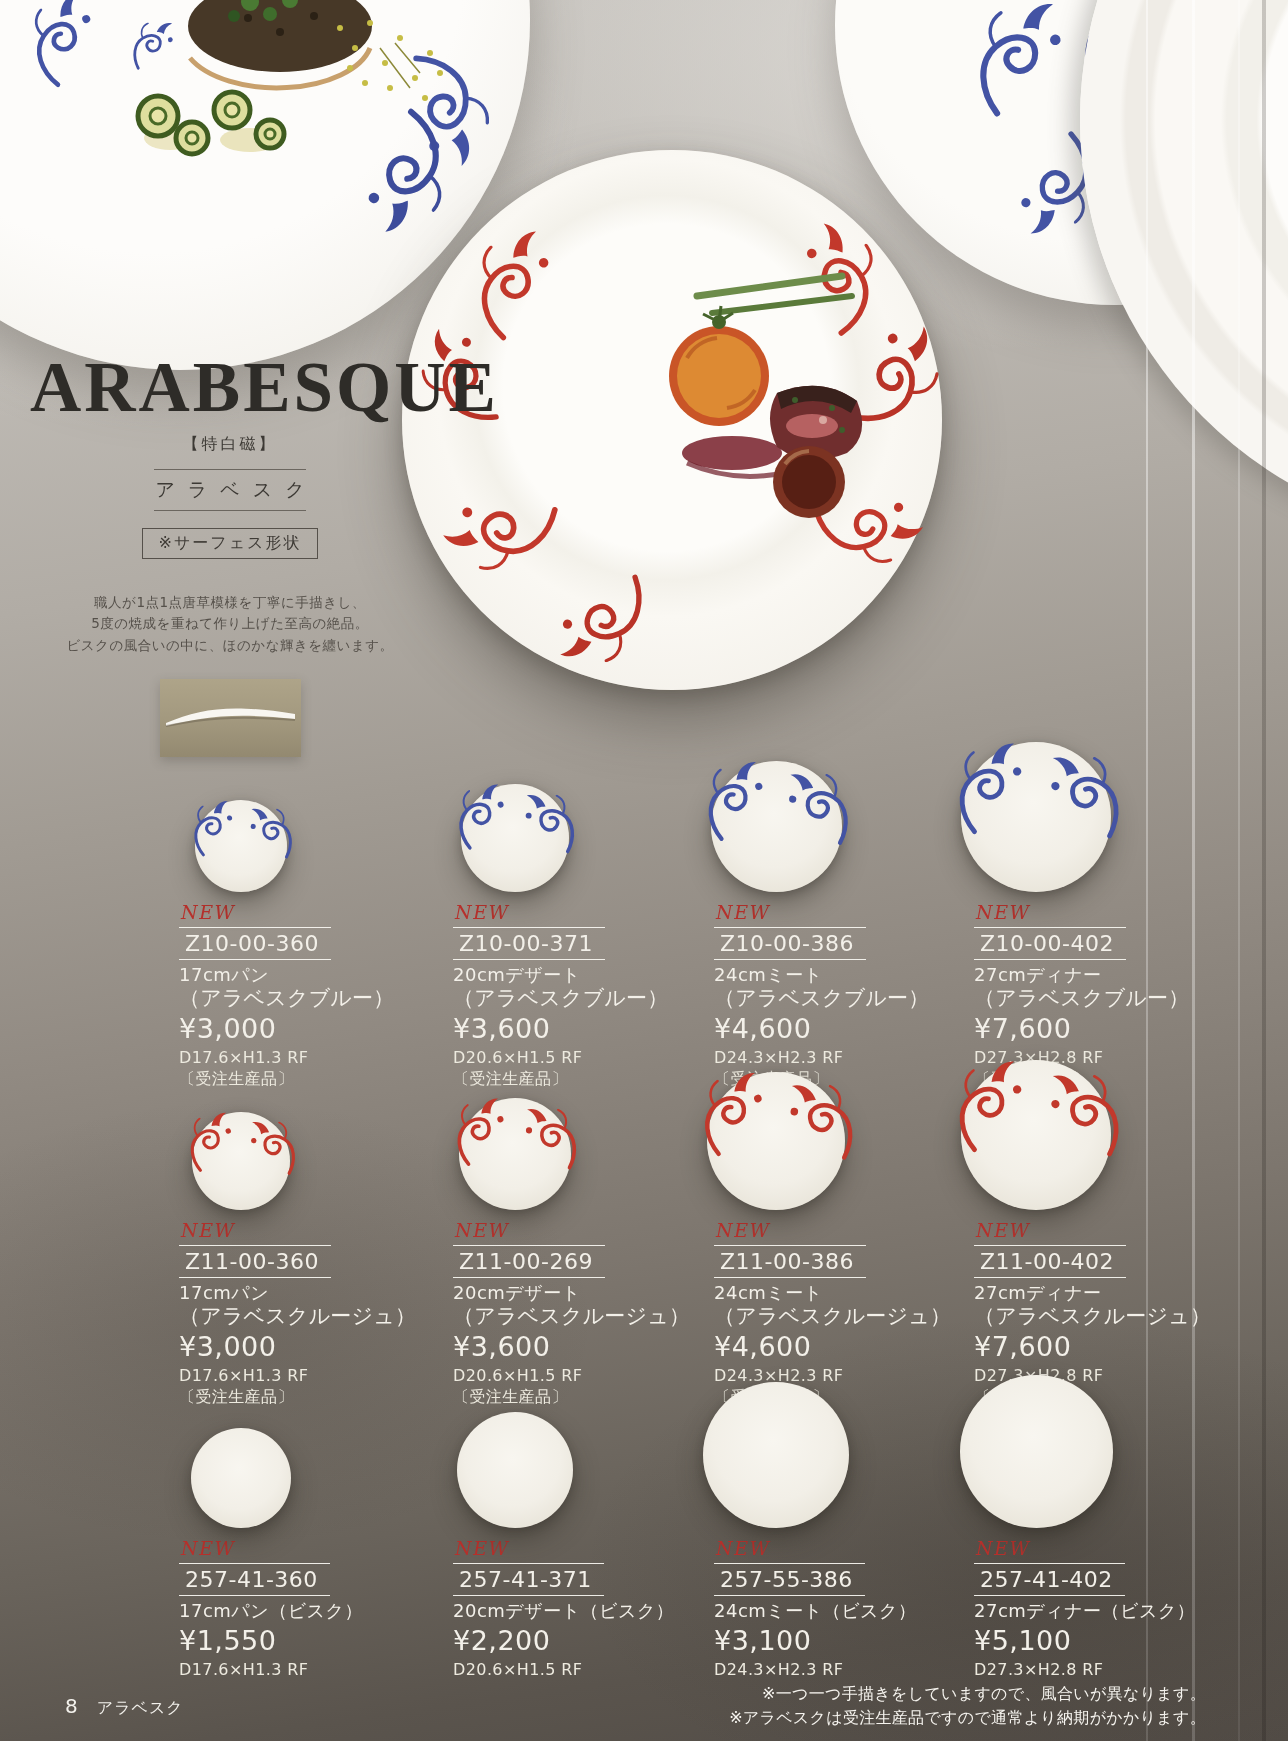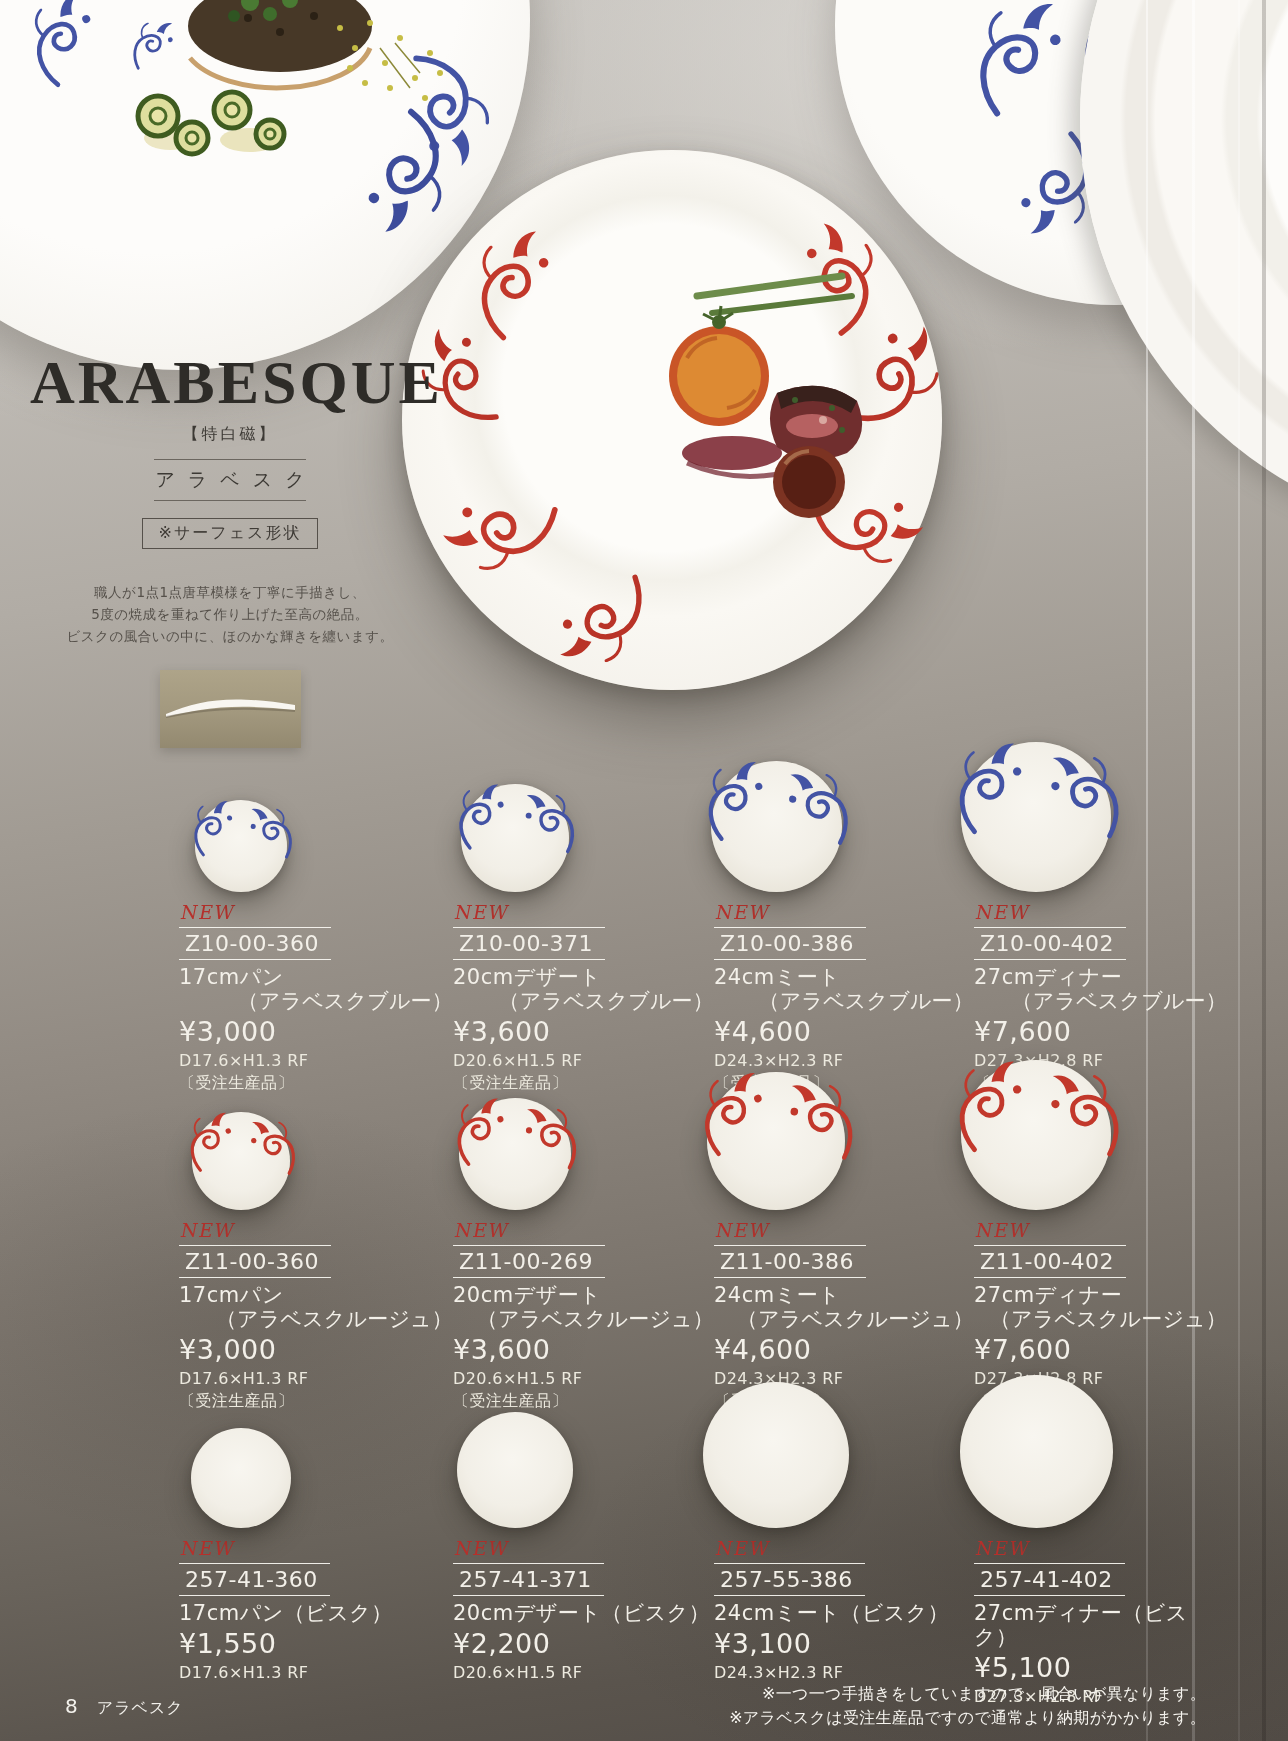--- a/index.html
+++ b/index.html
@@ -36,21 +36,21 @@
     box-shadow:0 30px 60px rgba(55,50,44,.42), 0 8px 18px rgba(55,50,44,.25); z-index:2;
   }
   .swirl{position:absolute;pointer-events:none;}
   .food-svg{position:absolute;pointer-events:none;}
   
   .vline{position:absolute; top:0; height:100%; z-index:3; pointer-events:none;}
   
   .info{position:absolute; left:30px; top:350px; width:400px; text-align:center; z-index:4; color:#3c3934;}
   .title{
     margin:0; font-family:"Liberation Serif","DejaVu Serif",serif; font-weight:600;
-    font-size:62px; letter-spacing:3px; color:#2e2c28; line-height:1.05;
+    font-size:71px; letter-spacing:3px; color:#2e2c28; line-height:1.05;
   }
   .material{margin-top:9px; font-size:16px; letter-spacing:3px; color:#3c3934;}
   .kana-wrap{margin-top:14px;}
   .rule{width:152px; height:1px; background:#6b665f; margin:0 auto;}
   .kana{font-size:19px; letter-spacing:13px; padding:7px 0 7px 13px; color:#3c3934;}
   .surface-box{
     display:inline-block; margin-top:17px; border:1px solid #55504a;
     padding:4px 16px; font-size:16px; letter-spacing:2px; color:#3f3b36;
   }
   .desc{margin:33px 0 0 0; font-size:13.5px; line-height:1.62; color:#55504a; letter-spacing:.5px;}
@@ -76,22 +76,22 @@
   .deco.right{right:-9%; top:9%; transform:scaleX(-1) rotate(-6deg);}
   .new{
     font-family:"DejaVu Serif","Liberation Serif",serif; font-style:italic;
     color:#b7312c; font-size:19px; letter-spacing:1.5px; margin:10px 0 0 2px; line-height:1.1;
   }
   .code{
     display:inline-block; margin-top:4px; min-width:128px;
     border-top:1px solid rgba(250,248,243,.92); border-bottom:1px solid rgba(250,248,243,.92);
     padding:3px 12px 3px 6px; font-size:22px; letter-spacing:.5px; line-height:1.15;
   }
-  .pname{margin-top:5px; font-size:21px; line-height:1.15; letter-spacing:.5px;}
-  .variant{font-size:21px; line-height:1.15; letter-spacing:.2px;text-align:right;}
+  .pname{margin-top:5px; font-size:18px; line-height:1.15; letter-spacing:.5px;}
+  .variant{font-size:21px; line-height:1.15; letter-spacing:.2px;}
   .price{margin-top:4px; font-size:27px; letter-spacing:.5px; line-height:1.1;}
   .dims{margin-top:5px; font-size:16px; color:#edeadf; letter-spacing:.4px; line-height:1.15;}
   .pnote{margin-top:3px; font-size:16px; color:#edeadf; letter-spacing:.4px; line-height:1.15;}
   
   .footer-left{position:absolute; left:65px; top:1694px; z-index:4; color:#f3f1ec;}
   .footer-left .num{font-size:20px;}
   .footer-left .lbl{font-size:16px; margin-left:14px; letter-spacing:1px;}
   .footer-notes{
     position:absolute; right:82px; top:1682px; z-index:4; text-align:right;
     font-size:16px; line-height:1.5; color:#f6f4ef; font-weight:500; letter-spacing:.3px;

